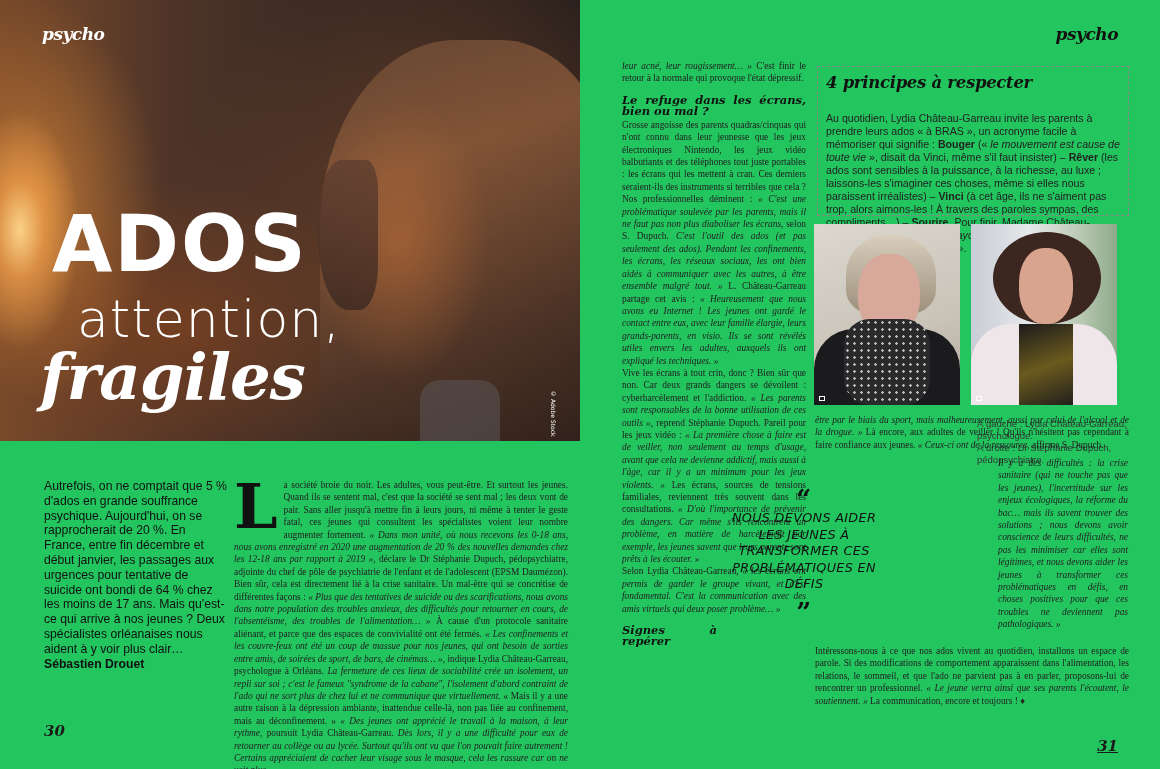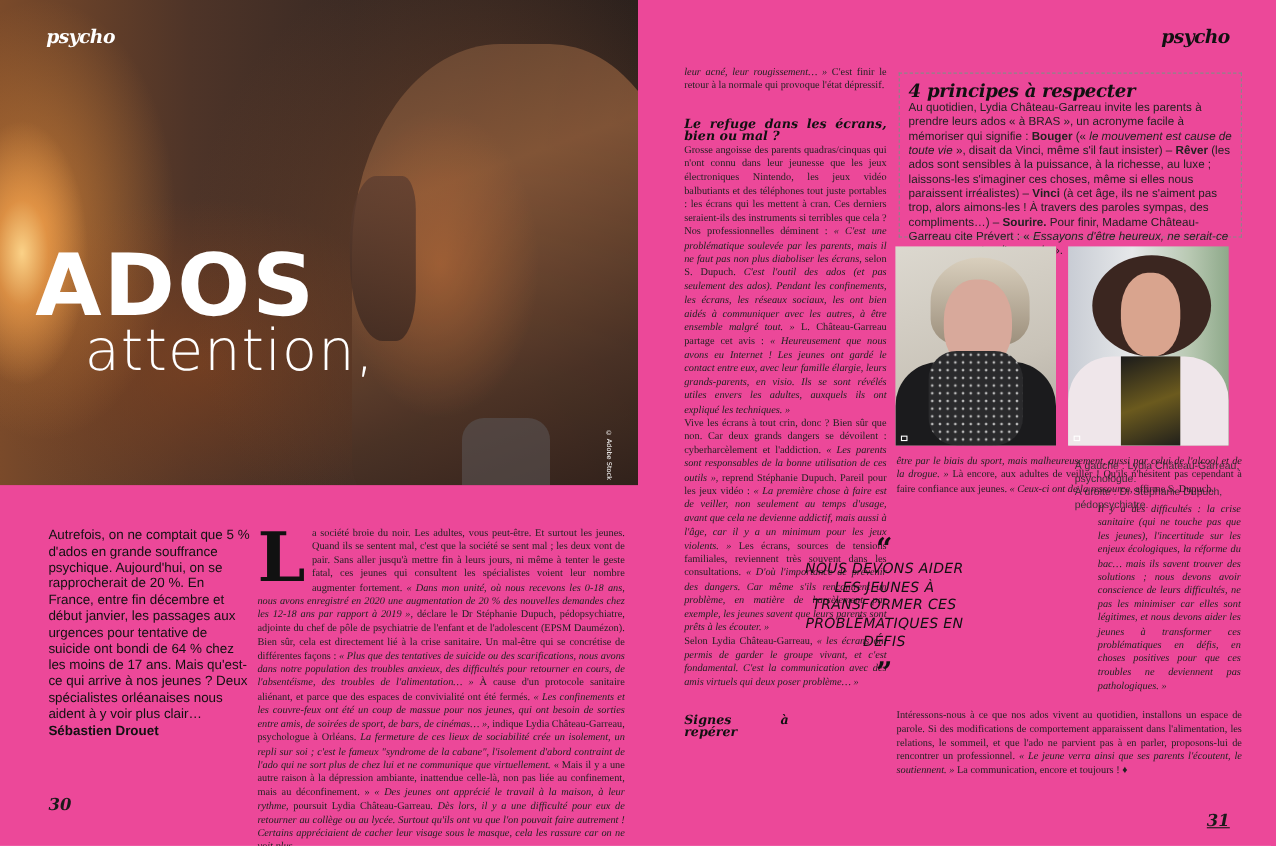--- a/index.html
+++ b/index.html
@@ -1,19 +1,19 @@
 <!DOCTYPE html>
 <html><head>
 <meta charset="utf-8">
 <style>
   * { box-sizing: border-box; margin: 0; padding: 0; }
   html, body { width: 1160px; height: 769px; background: #ffffff; overflow: hidden; }
   body { position: relative; font-family: "Liberation Serif", serif; color: #1a1a1a; }
 
-  .page { position: absolute; top: 0; height: 769px; background: #ec4899; }
+  .page { position: absolute; top: 0; height: 769px; background: #22c55e; }
   .page-left { left: 0; width: 580px; }
   .page-right { left: 580px; width: 580px; }
 
   
   .hero {
     position: absolute; left: 0; top: 0; width: 580px; height: 441px; overflow: hidden;
     background:
       radial-gradient(ellipse 60px 120px at 20px 230px, rgba(255,215,140,0.95), rgba(255,170,80,0.6) 40%, rgba(0,0,0,0) 100%),
       radial-gradient(ellipse 120px 200px at 40px 200px, rgba(240,150,60,0.55), rgba(0,0,0,0) 100%),
       radial-gradient(ellipse 260px 300px at 430px 250px, rgba(120,70,40,0.75), rgba(40,25,20,0) 100%),
@@ -42,22 +42,22 @@
   .rubric-left {
     position: absolute; left: 42px; top: 24px; color: #fff;
     font: italic bold 17px "DejaVu Serif", serif; letter-spacing: -0.5px;
   }
   .rubric-right {
     position: absolute; right: 42px; top: 24px; color: #111;
     font: italic bold 17px "DejaVu Serif", serif; letter-spacing: -0.5px;
   }
 
   .title-ados {
-    position: absolute; left: 32px; top: 205px; color: #fff;
-    font: 900 78px "DejaVu Sans", sans-serif; letter-spacing: 2px; line-height: 1; margin-top: 16px;
+    position: absolute; left: 52px; top: 205px; color: #fff;
+    font: 900 78px "DejaVu Sans", sans-serif; letter-spacing: 2px; line-height: 1;
   }
   .title-attention {
     position: absolute; left: 77px; top: 293px; color: #fff;
     font: 200 52px "DejaVu Sans", sans-serif; line-height: 1; letter-spacing: 1px;
     -webkit-text-stroke: 0px; font-weight: 100;
   }
   .title-fragiles {
     position: absolute; left: 40px; top: 345px; color: #fff;
     font: italic 900 64px "DejaVu Serif", serif; line-height: 1; letter-spacing: -1px;
   }
@@ -83,30 +83,30 @@
     float: left; font: bold 62px "DejaVu Serif", serif; line-height: 52px;
     margin: 2px 6px 0 0; color: #111;
   }
 
   .page-num-left { position: absolute; left: 44px; top: 722px; font: italic bold 15px "DejaVu Serif", serif; text-align: right; }
   .page-num-right { position: absolute; right: 42px; top: 737px; font: italic bold 15px "DejaVu Serif", serif; text-decoration: underline; }
 
   
   .r-col1 { position: absolute; left: 42px; top: 60px; width: 184px; }
   .subhead {
-    font: italic bold 11.5px "DejaVu Serif", serif; line-height: 11px; margin: 22px 0 2px; color: #111;
+    font: italic bold 11.5px "DejaVu Serif", serif; line-height: 11px; margin: 10px 0 2px; color: #111;
   }
 
   
   .box {
     position: absolute; left: 237px; top: 66px; width: 312px; height: 150px;
     border: 1px dashed #888; padding: 6px 8px;
   }
   .box h2 {
-    font: italic bold 16.5px "DejaVu Serif", serif; color: #111; margin-bottom: 0; letter-spacing: -0.3px;
+    font: italic bold 16.5px "DejaVu Serif", serif; color: #111; margin-bottom: 20px; letter-spacing: -0.3px;
   }
   .box p {
     font: 10.6px "Liberation Sans", sans-serif; line-height: 13px; color: #222;
   }
   .box b { font-weight: bold; }
   .box i { font-style: italic; }
 
   
   .portrait {
     position: absolute; top: 224px; width: 146px; height: 181px; overflow: hidden;
@@ -148,20 +148,21 @@
 <body>
 
 <div class="page page-left">
   <div class="hero">
     <div class="hair"></div>
     <div class="face"></div>
     <div class="sweater"></div>
     <div class="rubric-left">psycho</div>
     <div class="title-ados">ADOS</div>
     <div class="title-attention">attention,</div>
+    <div class="title-fragiles">fragiles</div>
     <div class="photo-credit">© Adobe Stock</div>
   </div>
 
   <div class="intro">
     <span>Autrefois, on ne comptait que 5 % d'ados en grande souffrance psychique. Aujourd'hui, on se rapprocherait de 20 %. En France, entre fin décembre et début janvier, les passages aux urgences pour tentative de suicide ont bondi de 64 % chez les moins de 17 ans. Mais qu'est-ce qui arrive à nos jeunes ? Deux spécialistes orléanaises nous aident à y voir plus clair…</span>
     <span class="author">Sébastien Drouet</span>
   </div>
 
   <div class="body-col left-body">
     <span class="dropcap">L</span>

